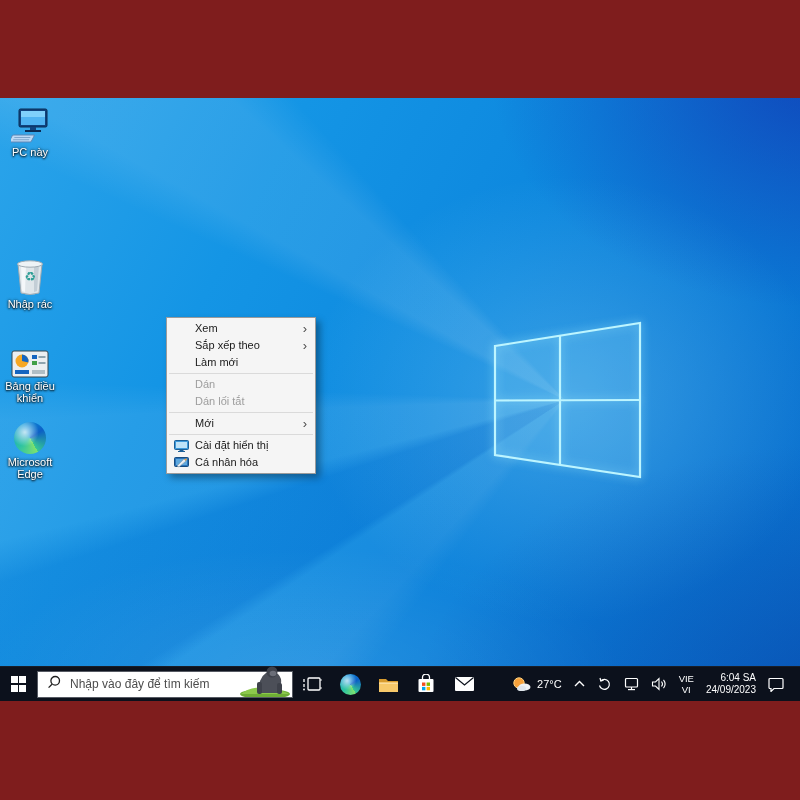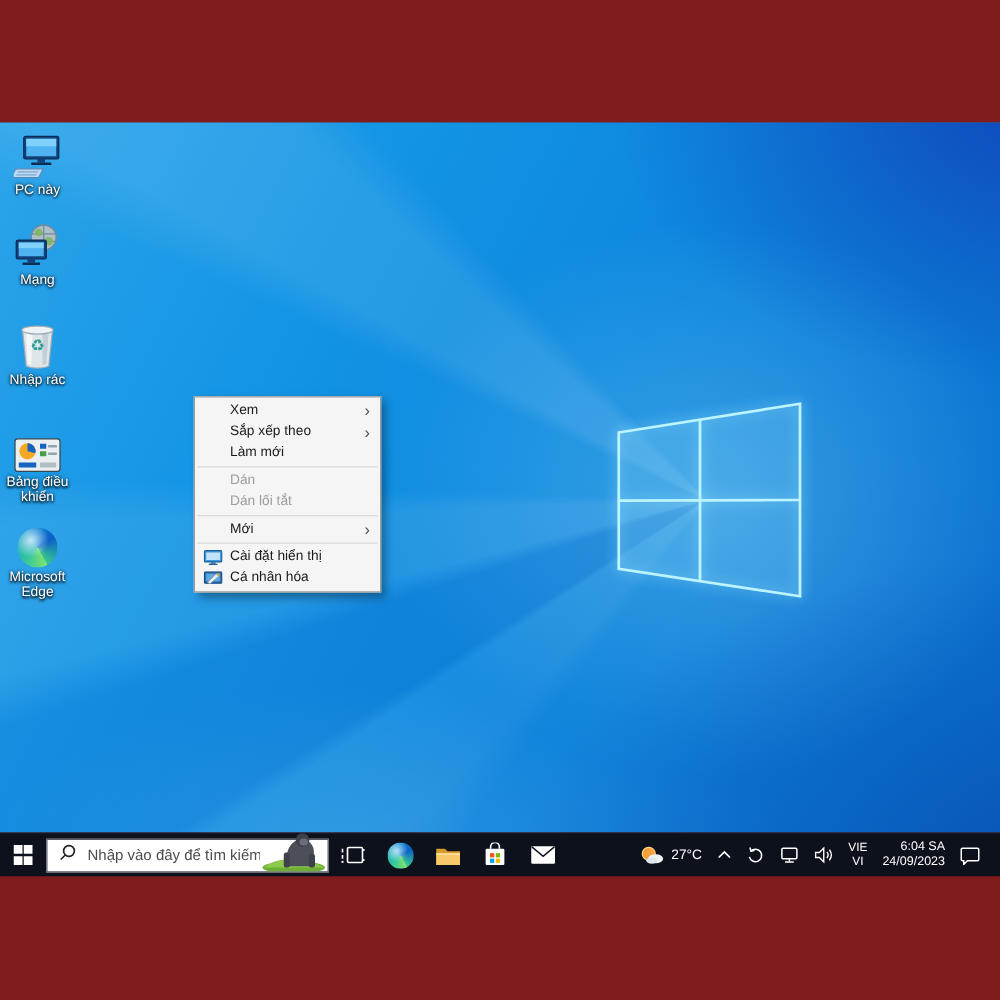--- a/index.html
+++ b/index.html
@@ -20,34 +20,34 @@
         transparent 272deg 294deg, rgba(255,255,255,.09) 299deg 312deg,
         transparent 318deg 360deg),
       radial-gradient(520px 210px at 38% 102%, rgba(255,255,255,.10), transparent 62%);}
   .win-logo{position:absolute;left:488px;top:222px;filter:drop-shadow(0 0 5px rgba(170,240,255,.75));}
   
   .dicon{position:absolute;left:0;width:60px;display:flex;flex-direction:column;align-items:center;cursor:default;}
   .dicon .art{height:40px;display:flex;align-items:flex-end;justify-content:center;}
   .dicon .lbl{margin-top:3px;font-size:11px;line-height:1.05;color:#fff;text-align:center;max-width:56px;
       text-shadow:0 1px 2px #000,0 0 3px rgba(0,0,0,.9);}
   
-  .ctx{position:absolute;left:155px;top:219px;width:150px;background:#f5f5f5;border:1px solid #9b9b9b;
+  .ctx{position:absolute;left:166px;top:219px;width:150px;background:#f5f5f5;border:1px solid #9b9b9b;
        box-shadow:4px 4px 7px rgba(0,0,0,.35);padding:2px 0;box-sizing:border-box;font-size:11px;color:#1a1a1a;}
   .ctx-item{position:relative;height:17px;line-height:17px;padding-left:28px;white-space:nowrap;}
   .ctx-item.disabled{color:#9d9d9d;}
   .ctx-arrow{position:absolute;right:8px;top:0;font-size:13px;color:#4d4d4d;}
   .ctx-sep{height:1px;background:#dadada;margin:2px 2px;}
   .ctx-ico{position:absolute;left:7px;top:3px;}
   
   .taskbar{position:absolute;left:0;top:666px;width:800px;height:35px;background:#0c111c;
       display:flex;align-items:center;border-top:1px solid rgba(255,255,255,.05);box-sizing:border-box;color:#fff;}
   .start{width:37px;height:100%;display:flex;align-items:center;justify-content:center;}
   .winflag{display:grid;grid-template-columns:7px 7px;grid-template-rows:7px 7px;gap:1.5px;}
   .winflag span{background:#fff;}
-  .searchbox{position:relative;width:226px;height:27px;background:#fff;border:1px solid #565a63;
+  .searchbox{position:relative;width:256px;height:27px;background:#fff;border:1px solid #565a63;
       display:flex;align-items:center;box-sizing:border-box;}
   .searchbox input{flex:1;border:none;outline:none;font-size:12px;color:#333;background:transparent;min-width:0;
       font-family:"Liberation Sans","DejaVu Sans",sans-serif;}
   .searchbox input::placeholder{color:#4c4c4c;opacity:1;}
   .mag{margin:0 7px 0 9px;flex:0 0 auto;}
   .highlight{position:relative;width:52px;height:100%;flex:0 0 auto;}
   .highlight svg{position:absolute;right:1px;bottom:0;}
   .tbtn{width:38px;height:100%;display:flex;align-items:center;justify-content:center;}
   .spacer{flex:1;}
   .tray{display:flex;align-items:center;gap:8px;padding-right:14px;}
@@ -83,36 +83,20 @@
           <g transform="skewX(-28) translate(16,0)">
             <rect x="0" y="27" width="22" height="7" rx="1" fill="#bcd9f5" stroke="#5c86b5"></rect>
             <line x1="3" y1="29.5" x2="19" y2="29.5" stroke="#7fa6cc" stroke-width="1"></line>
             <line x1="3" y1="31.8" x2="19" y2="31.8" stroke="#7fa6cc" stroke-width="1"></line>
           </g>
         </svg>
       </div>
       <div class="lbl">PC này</div>
     </div>
 
-    <div class="dicon" style="top:78px">
-      <div class="art">
-        <svg width="38" height="38" viewBox="0 0 38 38">
-          <circle cx="24" cy="12" r="10" fill="#aebfca" stroke="#76909f"></circle>
-          <path d="M24,2 a10,10 0 0 1 0,20 M24,2 a10,10 0 0 0 0,20 M14.5,9 h19 M14.5,15 h19 M24,2 v20" fill="none" stroke="#6d8c9c" stroke-width="1"></path>
-          <circle cx="20" cy="8" r="3" fill="#7fb661" opacity="0.9"></circle>
-          <circle cx="28" cy="15" r="3.4" fill="#7fb661" opacity="0.9"></circle>
-          <rect x="2" y="14" width="24" height="15" rx="1.5" fill="#10427e" stroke="#0a2c55"></rect>
-          <rect x="4" y="16" width="20" height="11" fill="#4fb3f2"></rect>
-          <rect x="4" y="16" width="20" height="4.5" fill="#7fd0fb"></rect>
-          <rect x="11" y="29" width="6" height="3" fill="#10427e"></rect>
-          <rect x="7" y="32" width="14" height="2" fill="#0a2c55"></rect>
-        </svg>
-      </div>
-      <div class="lbl">Mạng</div>
-    </div>
 
     <div class="dicon" style="top:158px">
       <div class="art">
         <svg width="34" height="38" viewBox="0 0 34 38">
           <path d="M5,6 L29,6 L26,35 Q17,38 8,35 Z" fill="#dfe6ea" stroke="#9fabb3"></path>
           <path d="M8,7 L13,7 L12,34 L9,33 Z" fill="#f4f7f9"></path>
           <path d="M21,7 L26,7 L24,33 L21,34 Z" fill="#c3ced6"></path>
           <ellipse cx="17" cy="6" rx="12.5" ry="3.2" fill="#eef3f6" stroke="#9fabb3"></ellipse>
           <text x="17" y="23" text-anchor="middle" font-size="13" fill="#2e9e96">♻</text>
         </svg>

